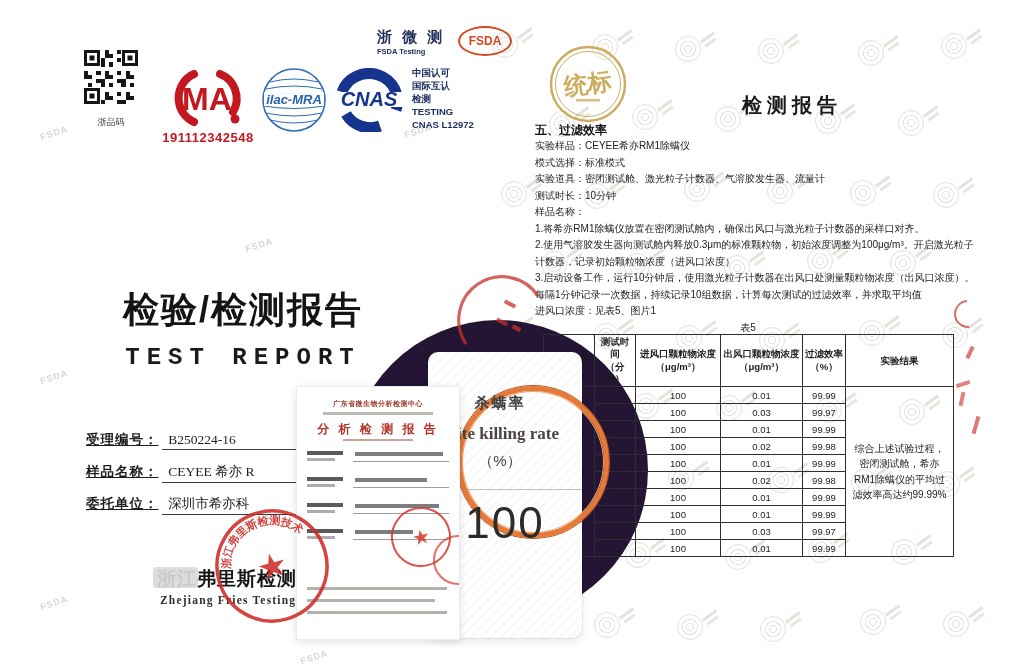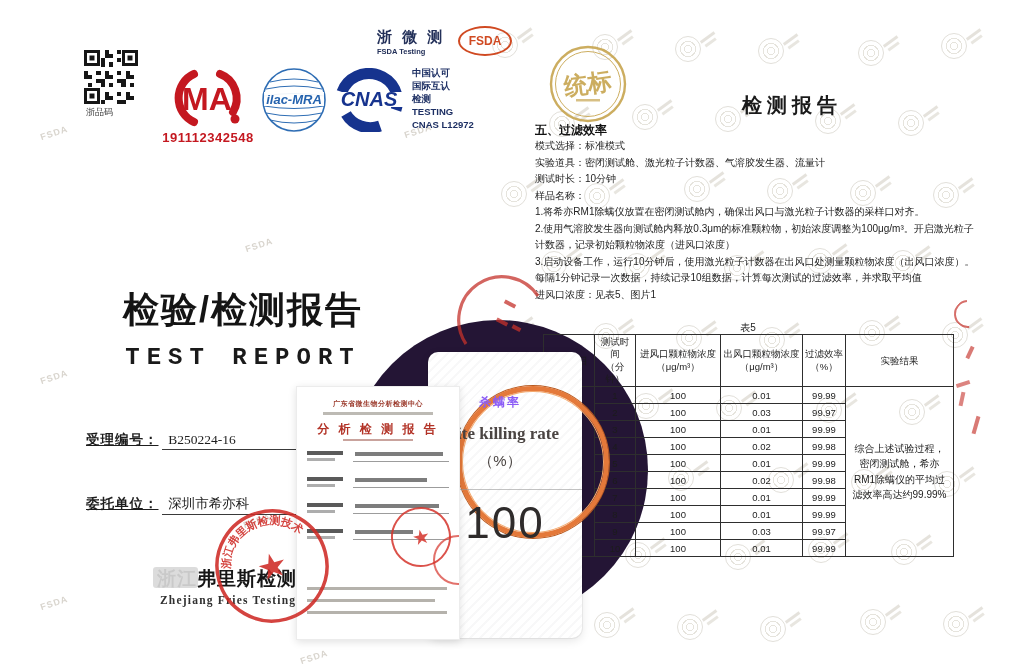--- a/index.html
+++ b/index.html
@@ -18,21 +18,21 @@
   
   .brand-cn{left:377px;top:28px;font-size:15px;font-weight:bold;color:#233059;letter-spacing:3px;}
   .brand-en{left:377px;top:47px;font-size:7.5px;font-weight:bold;color:#233059;}
   .fsda-oval{left:458px;top:26px;width:54px;height:30px;border:2px solid #d04a22;border-radius:50%;
     display:flex;align-items:center;justify-content:center;font-size:12px;font-weight:bold;color:#d04a22;box-sizing:border-box;}
 
   
   .qr-wrap{left:84px;top:50px;width:54px;height:54px;}
   .qr-grid{position:absolute;left:0;top:0;width:54px;height:54px;}
   .qr-cell{position:absolute;background:#161616;}
-  .qr-label{left:86px;top:106px;width:50px;font-size:9px;color:#3a3a3a;font-family:"Liberation Serif",serif;}
+  .qr-label{left:86px;top:116px;width:50px;text-align:center;font-size:9px;color:#3a3a3a;font-family:"Liberation Serif",serif;}
   .cma-number{left:158px;top:130px;width:100px;text-align:center;color:#c41820;font-size:13px;font-weight:bold;letter-spacing:.5px;}
   .accr{left:412px;top:66px;font-size:9.5px;font-weight:bold;color:#1d2f63;line-height:13px;}
 
   
   .ltitle-cn{left:87px;top:286px;width:312px;text-align:center;font-size:36px;font-weight:bold;color:#141414;letter-spacing:2px;}
   .ltitle-en{left:87px;top:344px;width:312px;text-align:center;font-size:24px;font-weight:bold;color:#1a1a1a;
     font-family:"Liberation Mono",monospace;letter-spacing:7px;}
   .fieldrow{position:absolute;left:86px;font-size:13.5px;color:#1d1d1d;white-space:nowrap;}
   .fieldrow .lbl{font-weight:bold;letter-spacing:1px;text-decoration:underline;}
   .fieldrow .val{display:inline-block;min-width:158px;border-bottom:1.6px solid #3a3a3a;padding:0 6px 1px;
@@ -57,40 +57,40 @@
   .blurbox{left:153px;top:567px;width:45px;height:21px;background:#d9d9d9;border-radius:3px;opacity:.92;z-index:8;}
   .stamp-svg{z-index:10;opacity:.88;}
 
   
   .dark-circle{left:348px;top:320px;width:300px;height:300px;border-radius:50%;background:#241535;z-index:3;}
   .mag-card{left:428px;top:352px;width:154px;height:286px;background:#fff;border-radius:10px;z-index:7;
     box-shadow:0 0 0 1px rgba(0,0,0,.05),0 3px 10px rgba(0,0,0,.10);
     background-image:repeating-linear-gradient(135deg, rgba(120,120,130,.05) 0 2px, rgba(0,0,0,0) 2px 7px);}
   .mag-ring{left:457px;top:386px;width:152px;height:152px;border-radius:50%;border:5px solid #e4793a;z-index:8;
     box-shadow:0 0 0 1px #b85a20, inset 0 0 0 1px #f3a96d;box-sizing:border-box;}
-  .mag-cn{left:430px;top:394px;width:140px;text-align:center;font-size:12px;font-weight:bold;color:#8b5cf6;z-index:9;letter-spacing:2px;}
+  .mag-cn{left:430px;top:394px;width:140px;text-align:center;font-size:15px;font-weight:bold;color:#404040;z-index:9;letter-spacing:2px;}
   .mag-en{left:412px;top:424px;width:176px;text-align:center;font-size:17px;font-weight:bold;color:#4a4442;
     font-family:"Liberation Serif",serif;z-index:9;}
   .mag-unit{left:430px;top:452px;width:140px;text-align:center;font-size:15px;color:#4a4442;z-index:9;}
   .mag-line{left:428px;top:489px;width:154px;height:1px;background:#9a9a9a;opacity:.6;z-index:9;}
   .mag-val{left:430px;top:498px;width:150px;text-align:center;font-size:44px;color:#2e2b2b;letter-spacing:2px;z-index:9;}
 
   .red-frag{z-index:8;opacity:.75;}
   .red-bar{position:absolute;background:#c5322b;}
 
   
   .rtitle{left:690px;top:92px;width:204px;text-align:center;font-size:20px;font-weight:bold;color:#1a1a1a;letter-spacing:5px;z-index:6;}
   .rsection{left:535px;top:122px;font-size:12px;font-weight:bold;color:#111;z-index:6;}
   .rlines{left:535px;top:138px;width:440px;font-size:10px;line-height:16.5px;color:#222;z-index:6;}
   .tbl-caption{left:543px;top:321px;width:410px;text-align:center;font-size:10px;color:#222;z-index:6;}
   .rtable{left:543px;top:334px;z-index:6;}
   .rtable table{border-collapse:collapse;table-layout:fixed;width:410px;}
   .rtable th,.rtable td{border:1px solid #2e2e2e;font-size:9.5px;color:#1c1c1c;text-align:center;padding:1px 2px;
     overflow:hidden;}
-  .rtable th{font-weight:normal;height:30px;line-height:1.3;}
+  .rtable th{font-weight:bold;height:30px;line-height:1.3;}
   .rtable td{height:14px;}
   .rtable .result-cell{font-size:10px;line-height:1.55;padding:4px;}
   .gold-stamp{left:548px;top:44px;z-index:6;opacity:.9;}
   .edge-frag{z-index:6;}
 </style>
 </head>
 <body>
 
 <div class="stage">
 
@@ -443,20 +443,24 @@
       <div>CNAS L12972</div>
     </div>
 
   <div class="abs ltitle-en">TEST REPORT</div>
   <div class="abs ltitle-cn">检验/检测报告</div>
 
   <div class="fieldrow" style="top:431px;">
     <span class="lbl">受理编号：</span>
     <span class="val">B250224-16</span>
   </div>
+  <div class="fieldrow" style="top:463px;">
+    <span class="lbl">样品名称：</span>
+    <span class="val">CEYEE 希亦 R</span>
+  </div>
   <div class="fieldrow" style="top:495px;">
     <span class="lbl">委托单位：</span>
     <span class="val">深圳市希亦科</span>
   </div>
 
   <div class="abs dark-circle"></div>
   <div class="abs mag-card"></div>
   <div class="abs mag-ring"></div>
   <div class="abs mag-cn">杀螨率</div>
   <div class="abs mag-en">Mite killing rate</div>
@@ -519,20 +523,21 @@
   <svg class="abs gold-stamp" width="80" height="80" viewBox="0 0 80 80">
     <circle cx="40" cy="40" r="37" fill="none" stroke="#c7a54f" stroke-width="2.4"></circle>
     <circle cx="40" cy="40" r="32.5" fill="none" stroke="#c7a54f" stroke-width="1"></circle>
     <text x="40" y="48" text-anchor="middle" font-size="24" font-weight="bold" fill="#c7a54f" transform="rotate(-8 40 40)" font-family="Liberation Serif, serif">统标</text>
     <rect x="28" y="55" width="24" height="2.5" fill="#d3b977"></rect>
   </svg>
 
   <div class="abs rtitle">检测报告</div>
   <div class="abs rsection">五、过滤效率</div>
   <div class="abs rlines" id="rlines">
+      <div>实验样品：CEYEE希亦RM1除螨仪</div>
       <div>模式选择：标准模式</div>
       <div>实验道具：密闭测试舱、激光粒子计数器、气溶胶发生器、流量计</div>
       <div>测试时长：10分钟</div>
       <div>样品名称：</div>
       <div>1.将希亦RM1除螨仪放置在密闭测试舱内，确保出风口与激光粒子计数器的采样口对齐。</div>
       <div>2.使用气溶胶发生器向测试舱内释放0.3μm的标准颗粒物，初始浓度调整为100μg/m³。开启激光粒子计数器，记录初始颗粒物浓度（进风口浓度）</div>
       <div>3.启动设备工作，运行10分钟后，使用激光粒子计数器在出风口处测量颗粒物浓度（出风口浓度）。每隔1分钟记录一次数据，持续记录10组数据，计算每次测试的过滤效率，并求取平均值</div>
       <div>进风口浓度：见表5、图片1</div>
     </div>
   <div class="abs tbl-caption">表5</div>

